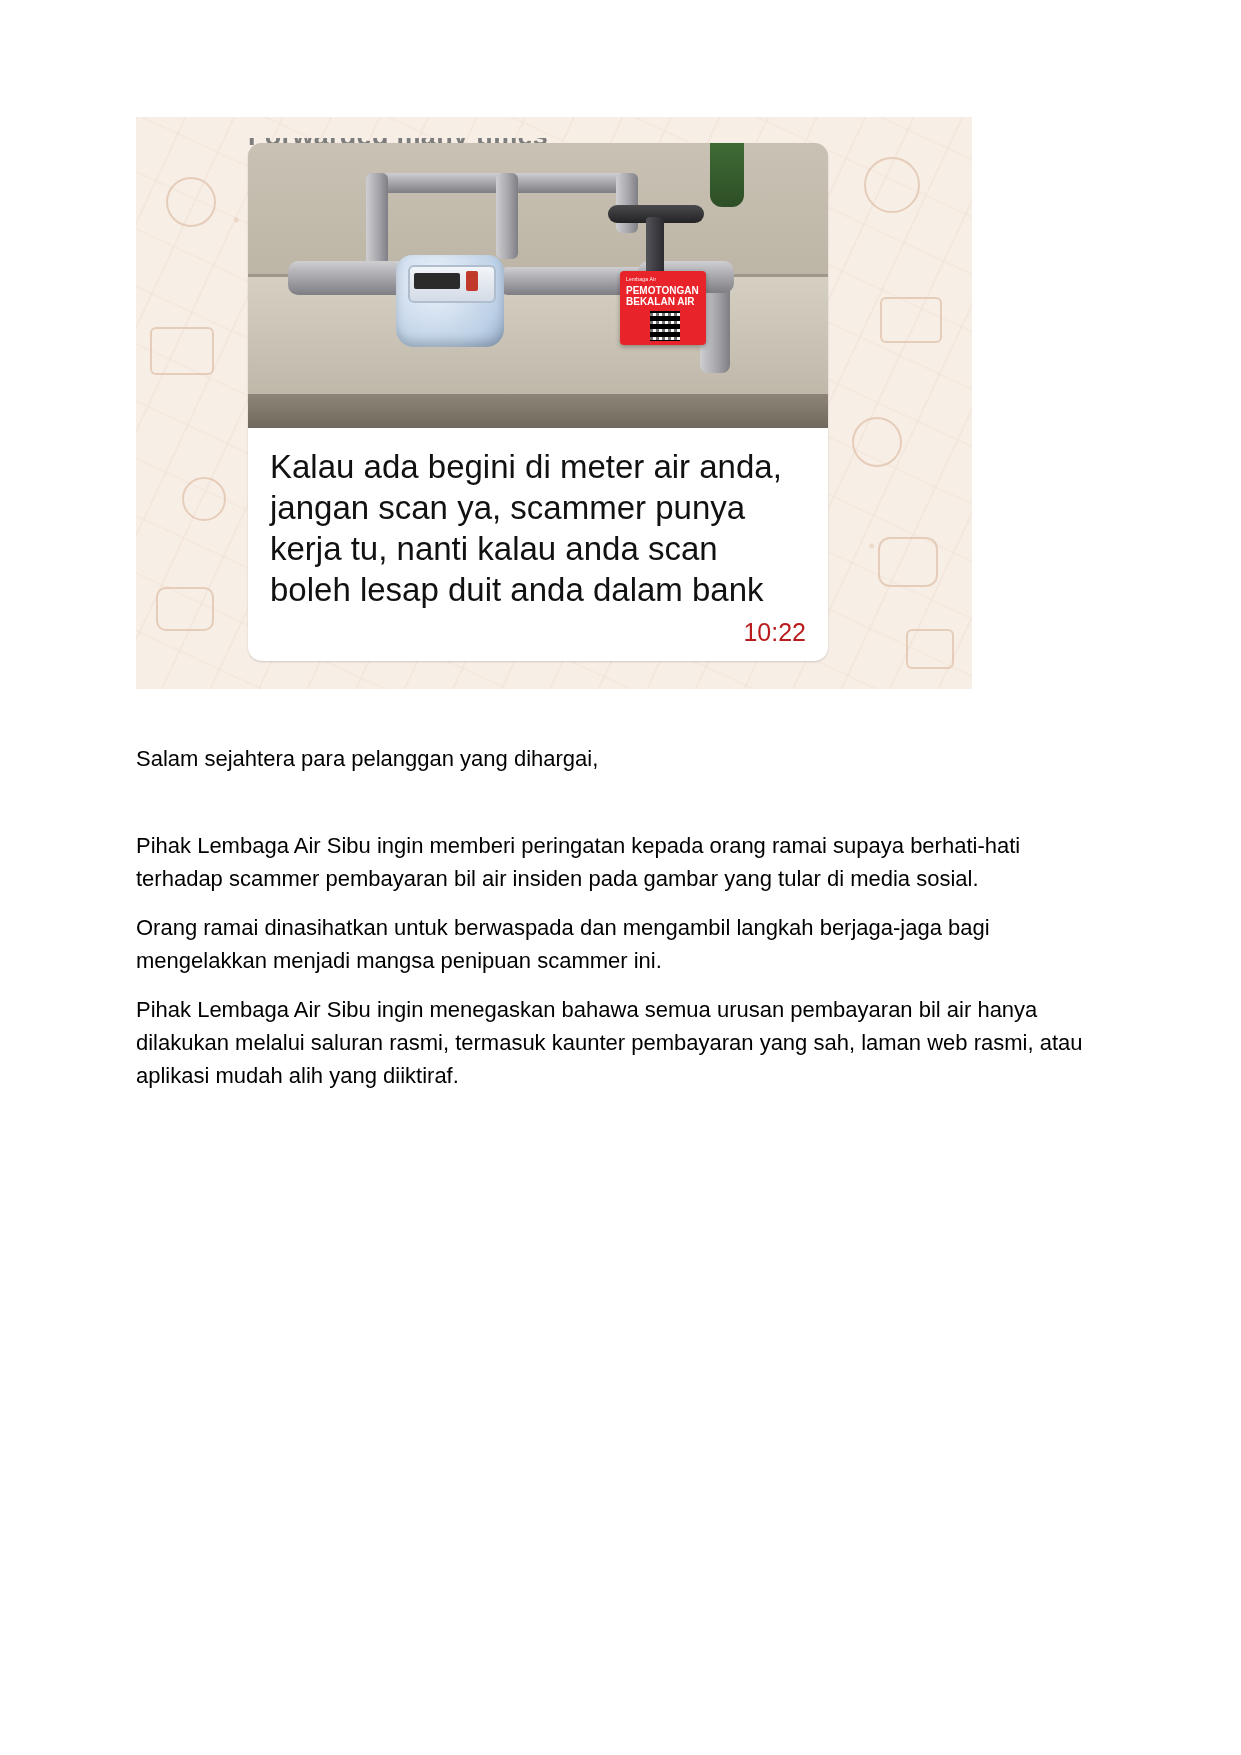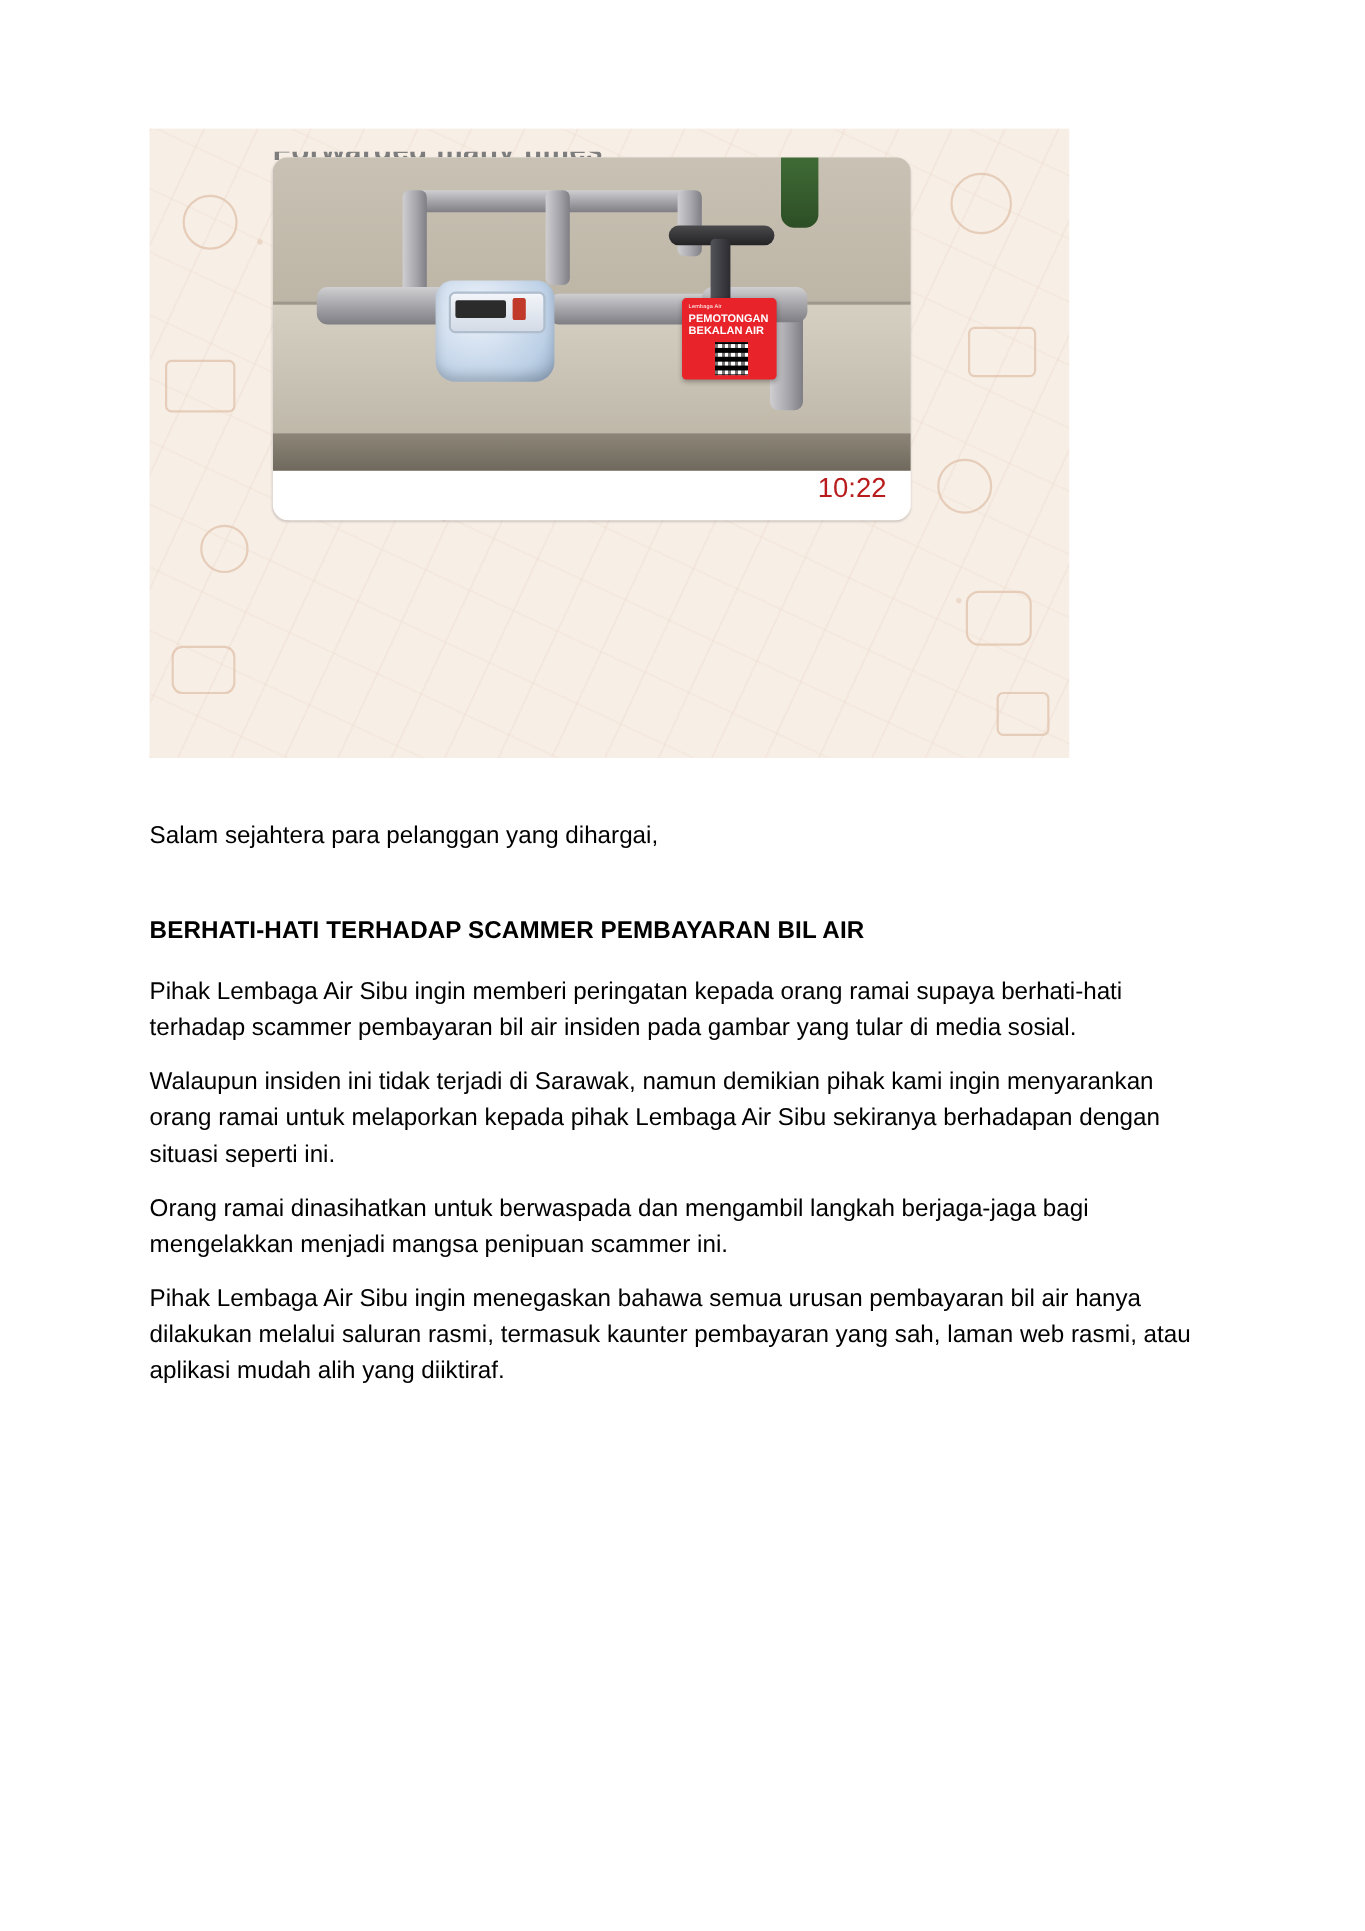--- a/index.html
+++ b/index.html
@@ -254,26 +254,25 @@
         <div class="tap"></div>
         <div class="tap-stem"></div>
 
         <div class="tag">
           <div class="tag-brand">Lembaga Air</div>
           <div class="tag-title">PEMOTONGAN BEKALAN AIR</div>
           <div class="qr"></div>
         </div>
       </div>
 
+      <div class="bubble-text">Kalau ada begini di meter air anda, jangan scan ya, scammer punya kerja tu, nanti kalau anda scan boleh lesap duit anda dalam bank</div>
       <div class="bubble-time">10:22</div>
     </div>
   </div>
 
   <div class="doc">
     <p class="gap-after">Salam sejahtera para pelanggan yang dihargai,</p>
-    <p class="heading">BERHATI-HATI TERHADAP SCAMMER PEMBAYARAN BIL AIR</p>
     <p>Pihak Lembaga Air Sibu ingin memberi peringatan kepada orang ramai supaya berhati-hati terhadap scammer pembayaran bil air insiden pada gambar yang tular di media sosial.</p>
-    <p>Walaupun insiden ini tidak terjadi di Sarawak, namun demikian pihak kami ingin menyarankan orang ramai untuk  melaporkan kepada pihak Lembaga Air Sibu sekiranya berhadapan dengan situasi seperti ini.</p>
     <p>Orang ramai dinasihatkan untuk berwaspada dan mengambil langkah berjaga-jaga bagi mengelakkan menjadi mangsa penipuan scammer ini.</p>
     <p>Pihak Lembaga Air Sibu ingin menegaskan bahawa semua urusan pembayaran bil air hanya dilakukan melalui saluran rasmi, termasuk kaunter pembayaran yang sah, laman web rasmi,  atau aplikasi mudah alih yang diiktiraf.</p>
   </div>
 
 </div>
 
 </body></html>

